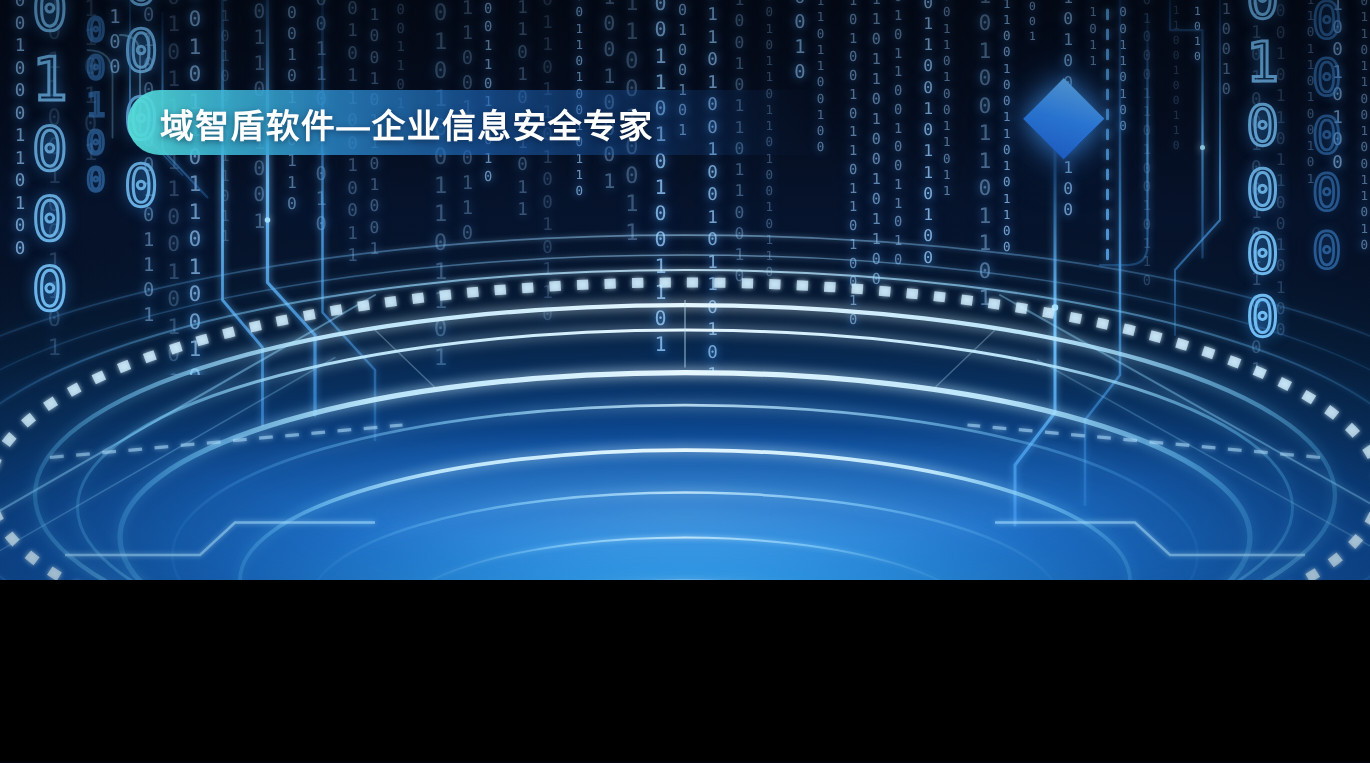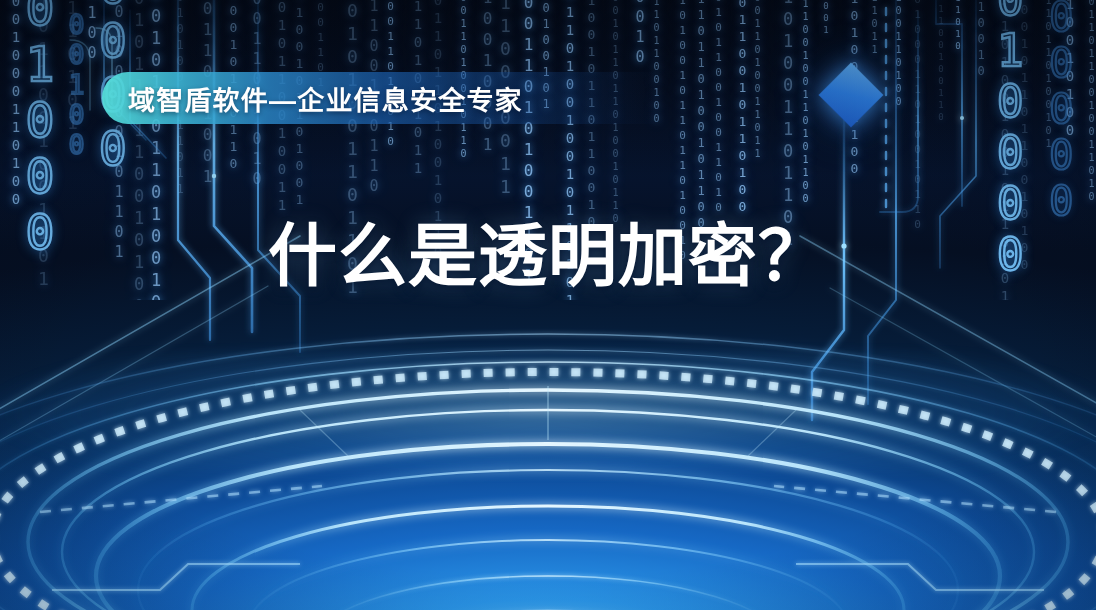--- a/index.html
+++ b/index.html
@@ -9,21 +9,21 @@
     background: #000;
   }
   body {
     font-family: "Liberation Sans", "DejaVu Sans", sans-serif;
   }
 
   
   .banner {
     position: relative;
     width: 1096px;
-    height: 610px;
+    height: 464px;
     overflow: hidden;
     background: #060d1c;
     user-select: none;
   }
 
   
   .bg-base {
     position: absolute;
     inset: 0;
     background:
@@ -353,16 +353,15 @@
     </g>
   </svg>
 
   <div class="bg-vignette"></div>
 
   <div class="badge">
     <span class="badge-text">域智盾软件—企业信息安全专家</span>
   </div>
 
   <div class="headline">
-    <div class="hl-line">什么是透明加密？</div>
   </div>
 
 </div>
 
 </body></html>

